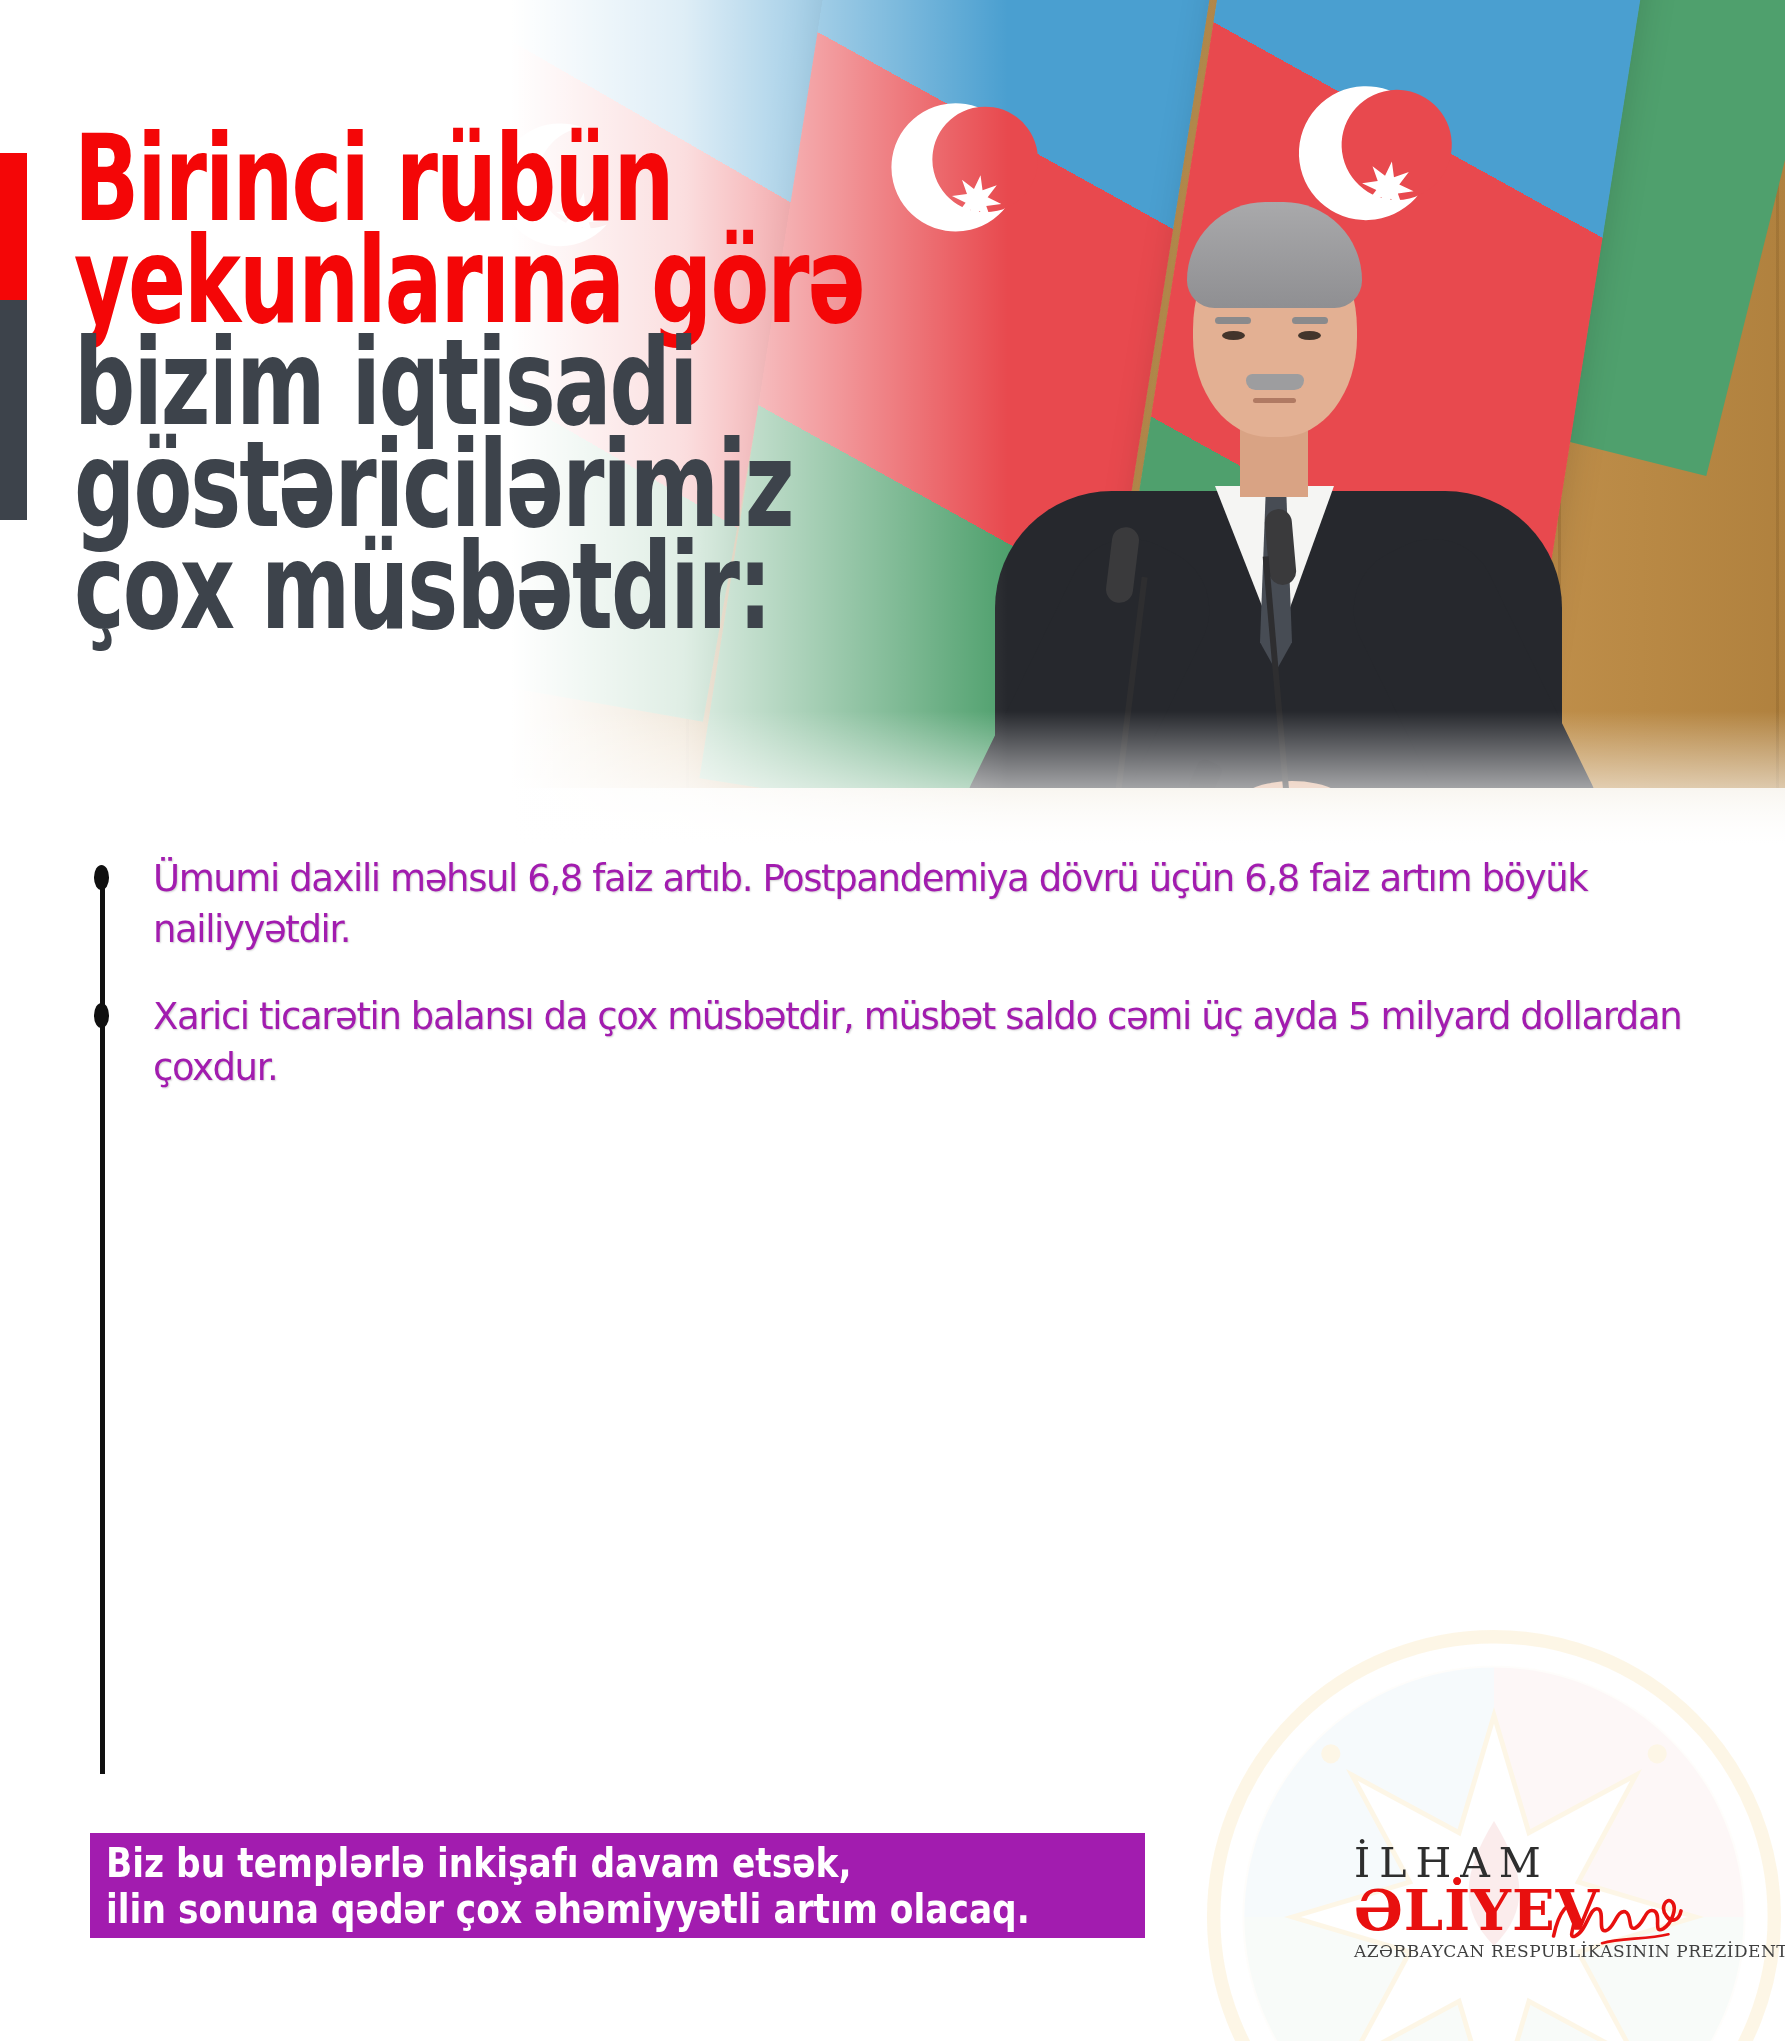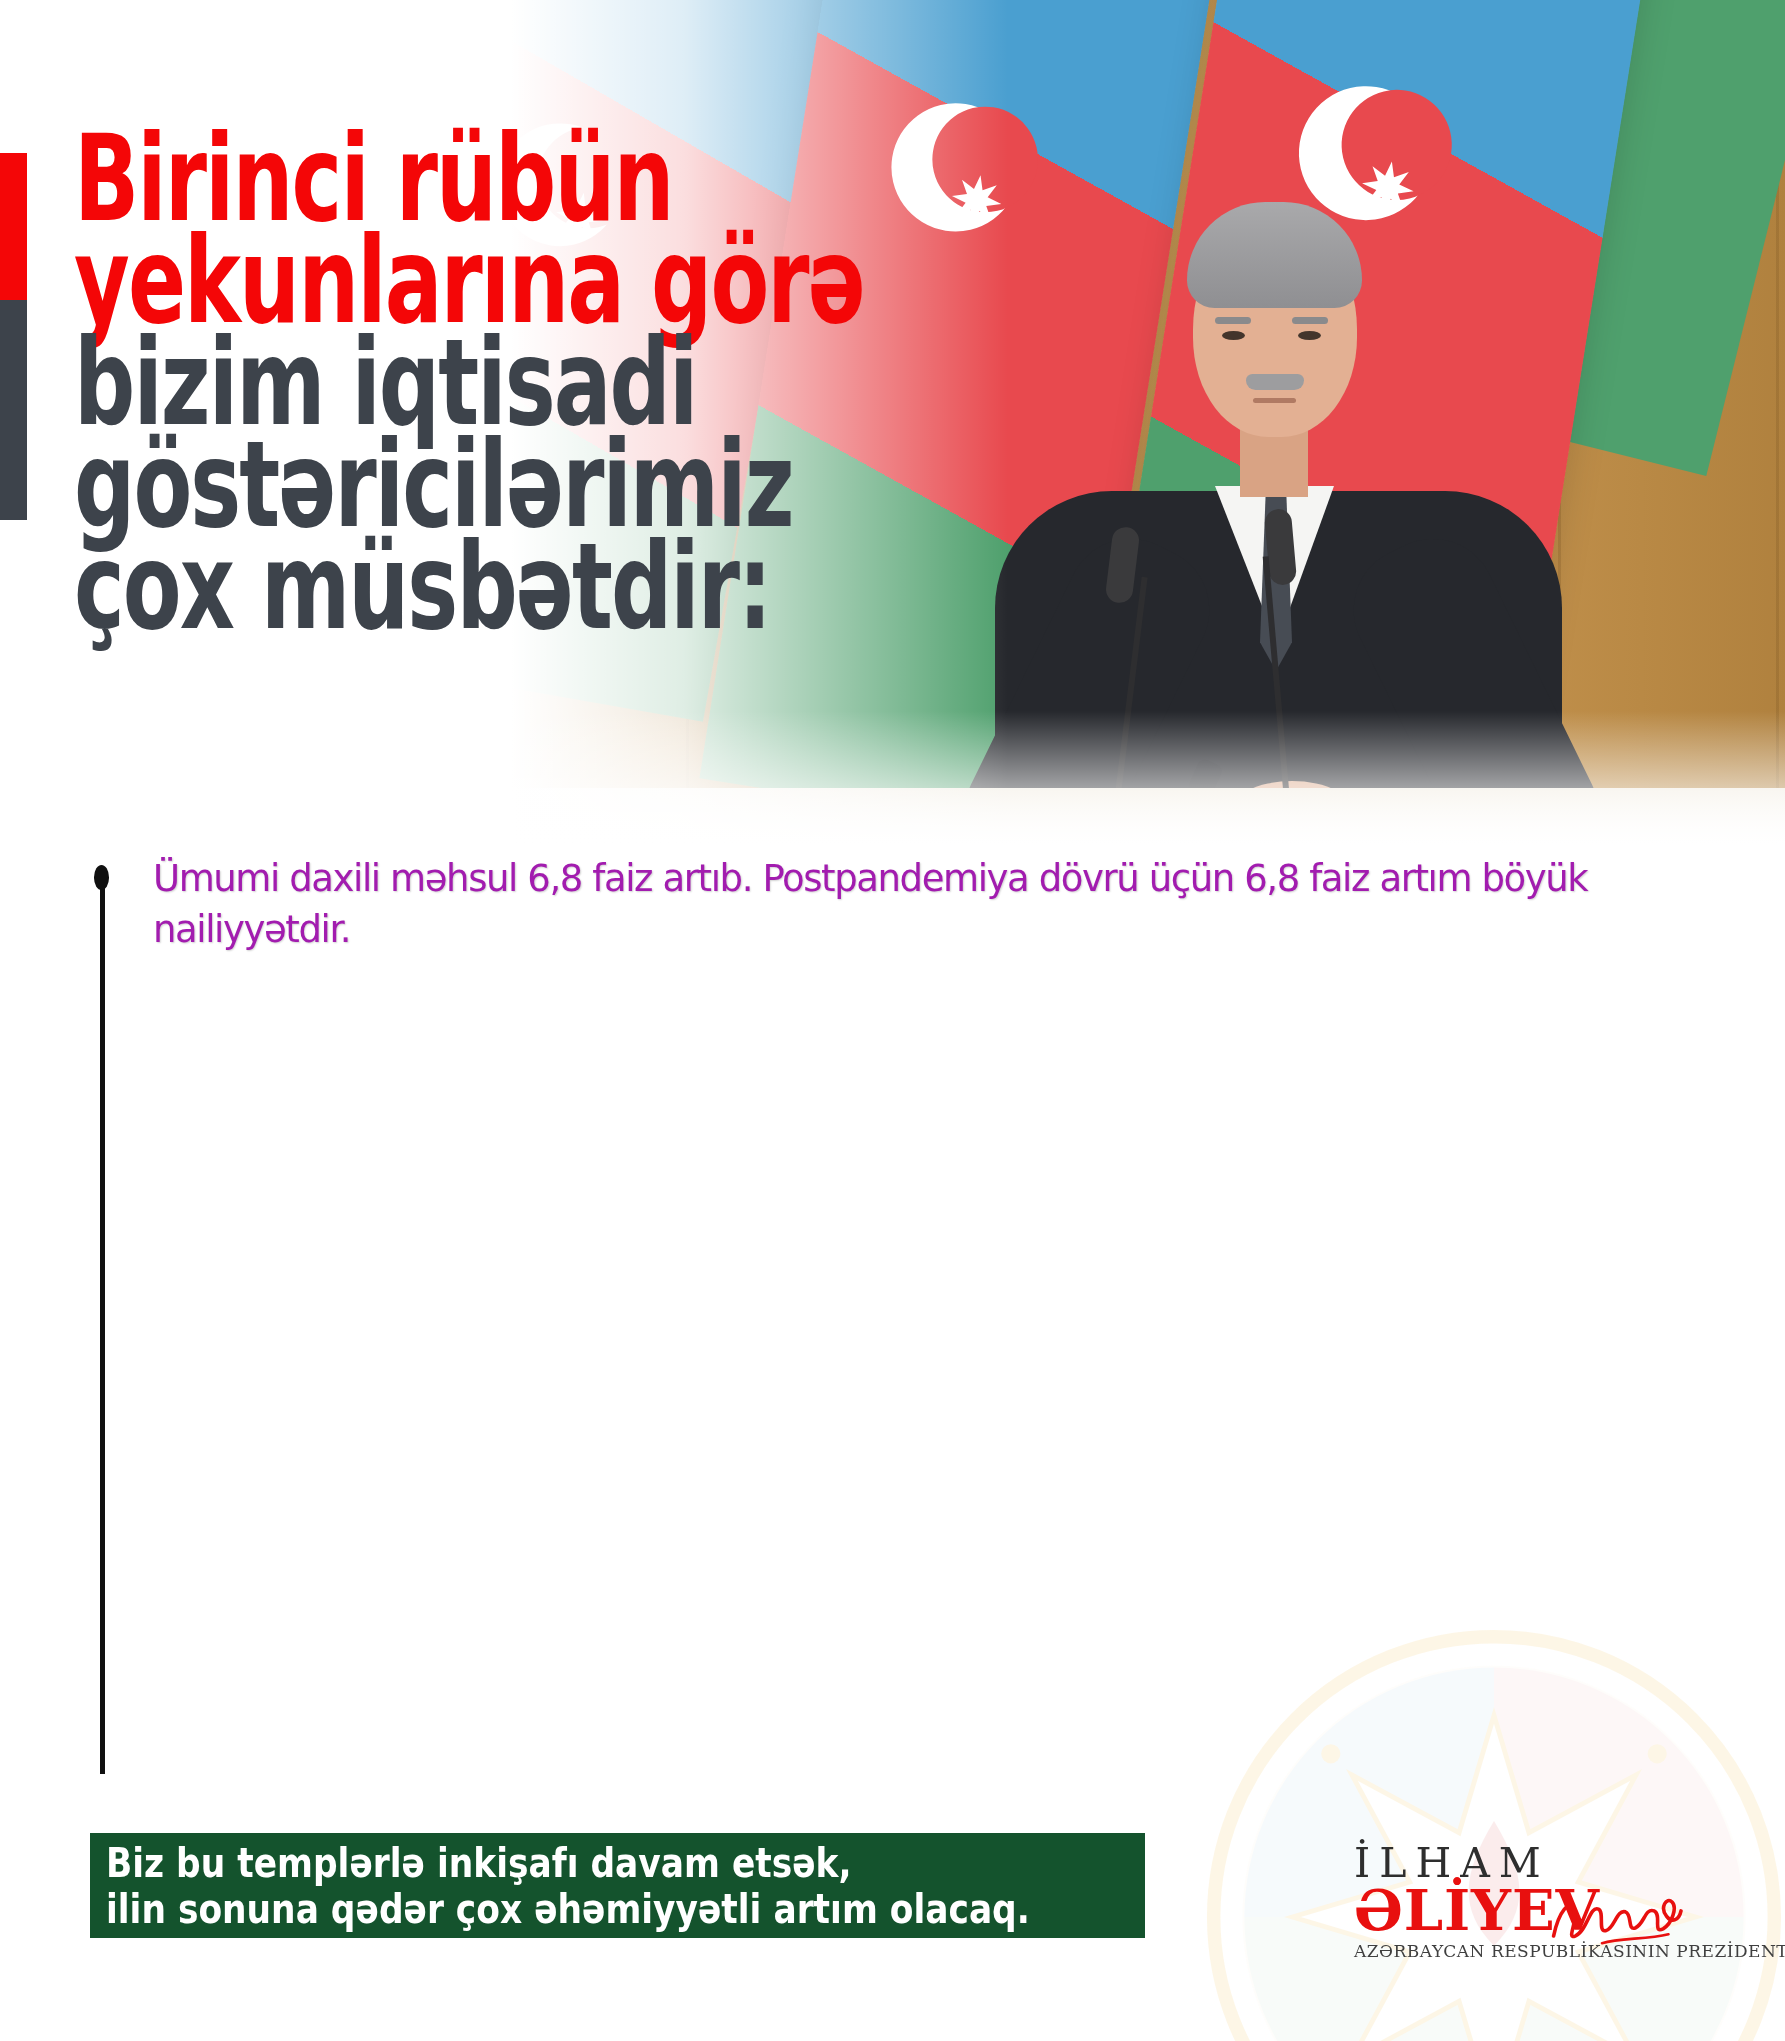--- a/index.html
+++ b/index.html
@@ -79,21 +79,21 @@
   }
   .bullets li{position:relative;margin:0 0 36px 0;}
   .bullets li::before{
     content:"";position:absolute;left:-59px;top:11.7px;width:15.3px;height:25px;
     background:#101010;border-radius:50%;
   }
   .timeline{position:absolute;left:-53px;top:25px;width:4.5px;height:896px;background:#101010;}
   
   .banner{
     position:absolute;left:90px;top:1833px;width:1055px;height:105px;z-index:10;
-    background:#14532d;color:#ffffff;padding:7.2px 0 0 16px;box-sizing:border-box;
+    background:#a21caf;color:#ffffff;padding:7.2px 0 0 16px;box-sizing:border-box;
   }
   .banner .b-line{
     font-size:41px;font-weight:700;line-height:46px;white-space:nowrap;
     transform:scaleX(0.84);transform-origin:0 50%;
   }
   
   .emblem{position:absolute;left:1206px;top:1629px;width:576px;height:576px;opacity:0.12;z-index:1;}
   
   .sig-block{position:absolute;left:1354px;top:1843px;z-index:10;font-family:"DejaVu Serif","Liberation Serif",serif;}
   .sig-first{font-size:41px;letter-spacing:9px;color:#2e2e2e;line-height:41px;}
@@ -171,20 +171,21 @@
   <div class="t-line red">Birinci rübün</div>
   <div class="t-line red">yekunlarına görə</div>
   <div class="t-line dark">bizim iqtisadi</div>
   <div class="t-line dark">göstəricilərimiz</div>
   <div class="t-line dark">çox müsbətdir:</div>
 </div>
 
 <ul class="bullets">
   <div class="timeline"></div>
   <li>Ümumi daxili məhsul 6,8 faiz artıb. Postpandemiya dövrü üçün 6,8 faiz artım böyük nailiyyətdir.</li>
+  <li>Xarici ticarətin balansı da çox müsbətdir, müsbət saldo cəmi üç ayda 5 milyard dollardan çoxdur.</li>
 </ul>
 
 <div class="banner">
   <div class="b-line">Biz bu templərlə inkişafı davam etsək,</div>
   <div class="b-line">ilin sonuna qədər çox əhəmiyyətli artım olacaq.</div>
 </div>
 
 <svg class="emblem" viewBox="0 0 600 600">
   <circle cx="300" cy="300" r="292" fill="none" stroke="#f0b93a" stroke-width="14"></circle>
   <circle cx="300" cy="300" r="262" fill="#fdf4e2"></circle>

